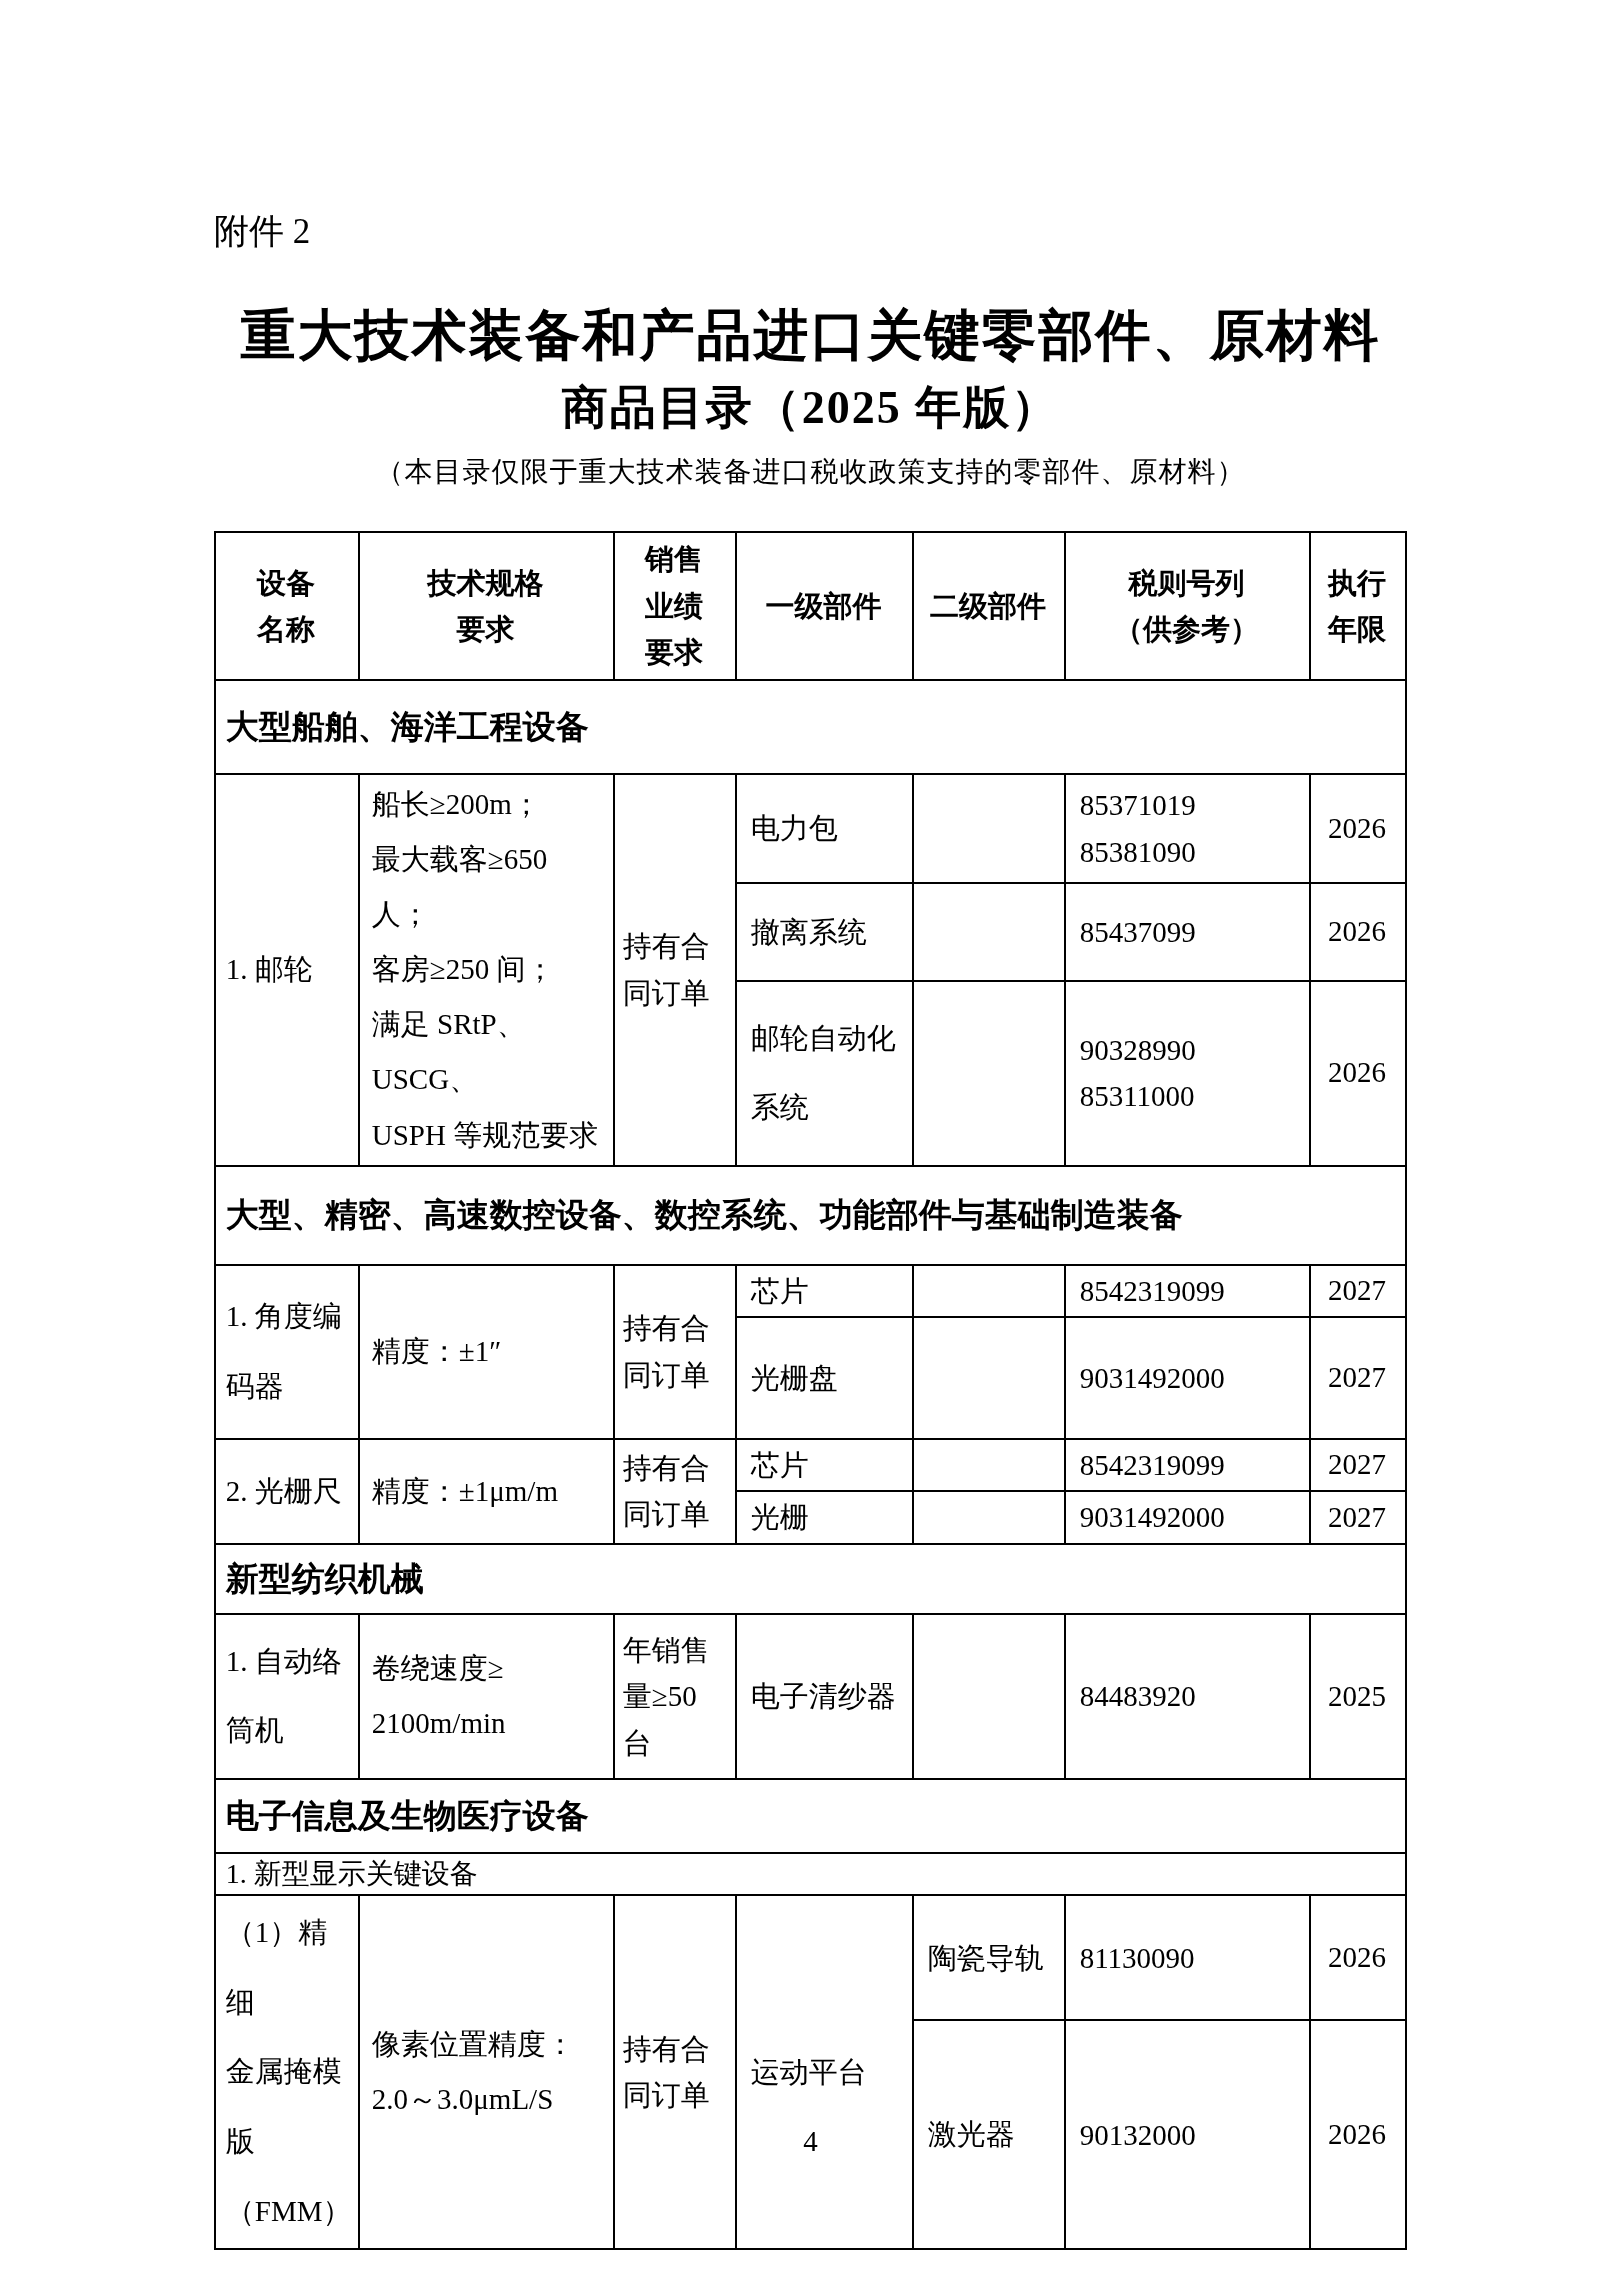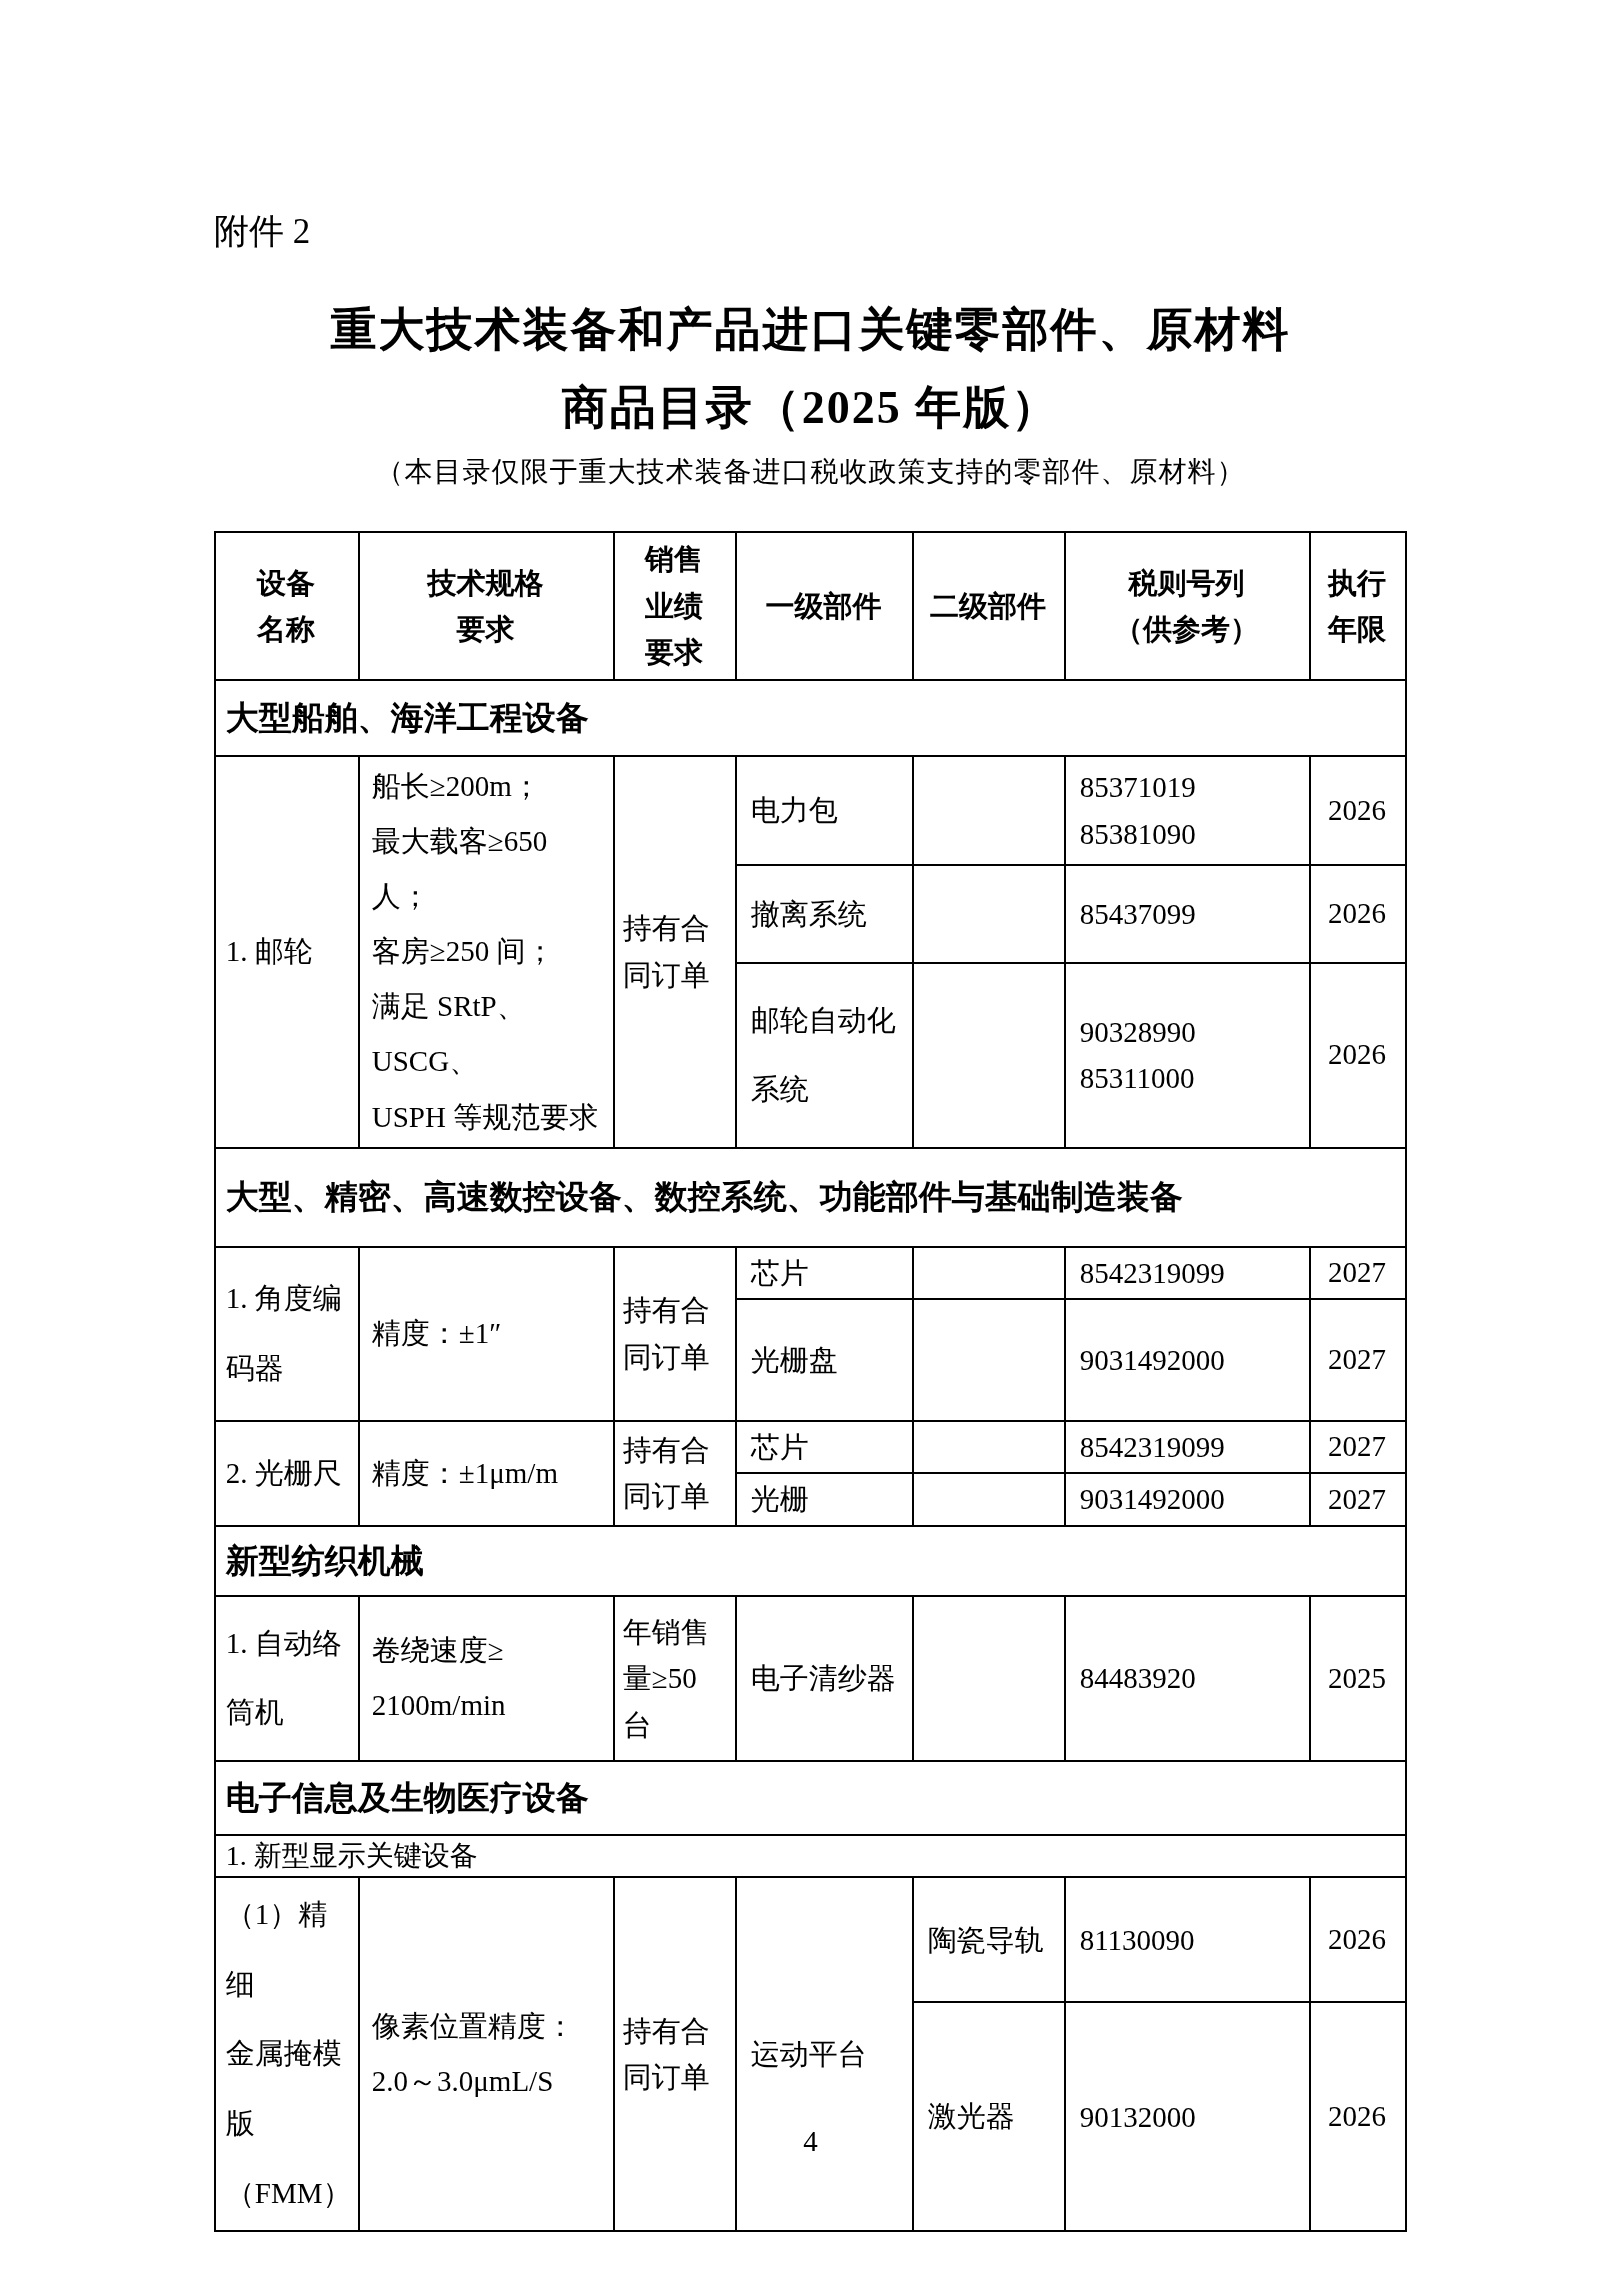--- a/index.html
+++ b/index.html
@@ -8,21 +8,21 @@
     background:#ffffff; color:#000;
     font-family:"Liberation Serif","DejaVu Serif",serif;
     overflow:hidden;
   }
   .attachment-label {
     position:absolute; left:214px; top:211px;
     font-size:35px; line-height:1.2;
   }
   .doc-title-1 {
     position:absolute; left:0; top:299px; width:100%;
-    text-align:center; font-size:46px; font-weight:bold; letter-spacing:2px;
+    text-align:center; font-size:55px; font-weight:bold; letter-spacing:2px;
   }
   .doc-title-2 {
     position:absolute; left:0; top:377px; width:100%;
     text-align:center; font-size:46px; font-weight:bold; letter-spacing:2px;
   }
   .doc-subtitle {
     position:absolute; left:0; top:453px; width:100%;
     text-align:center; font-size:28px; letter-spacing:1px;
   }
   table.doc-table {
@@ -92,21 +92,21 @@
 业绩
 要求</th>
       <th>一级部件</th>
       <th>二级部件</th>
       <th>税则号列
 （供参考）</th>
       <th>执行
 年限</th>
     </tr>
 
-    <tr class="section-row" style="height:76px">
+    <tr class="section-row" style="height:94px">
       <td colspan="7">大型船舶、海洋工程设备</td>
     </tr>
 
     <tr style="height:89px">
       <td class="cell-name" rowspan="3">1. 邮轮</td>
       <td class="cell-spec" rowspan="3">船长≥200m；
 最大载客≥650 人；
 客房≥250 间；
 满足 SRtP、USCG、
 USPH 等规范要求</td>

